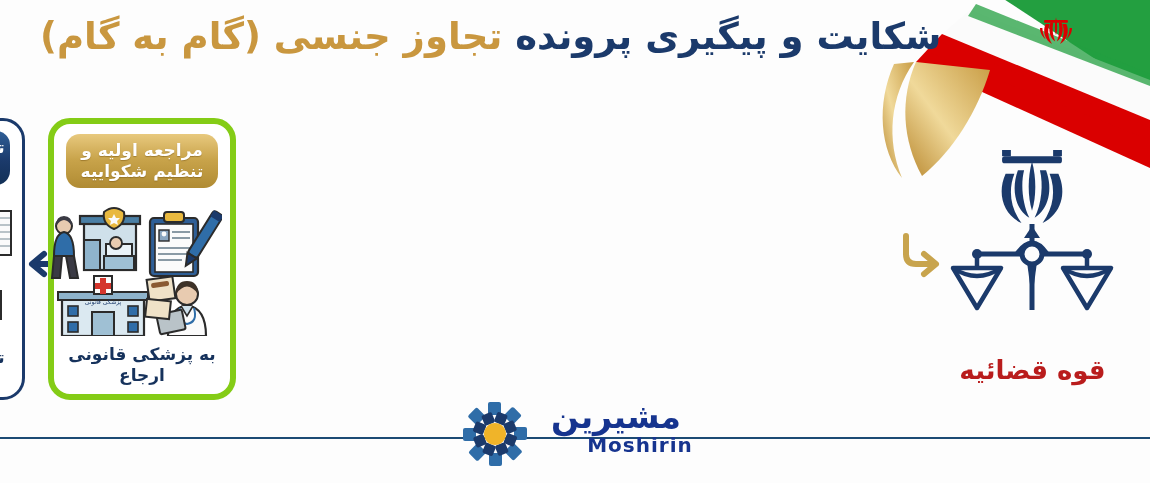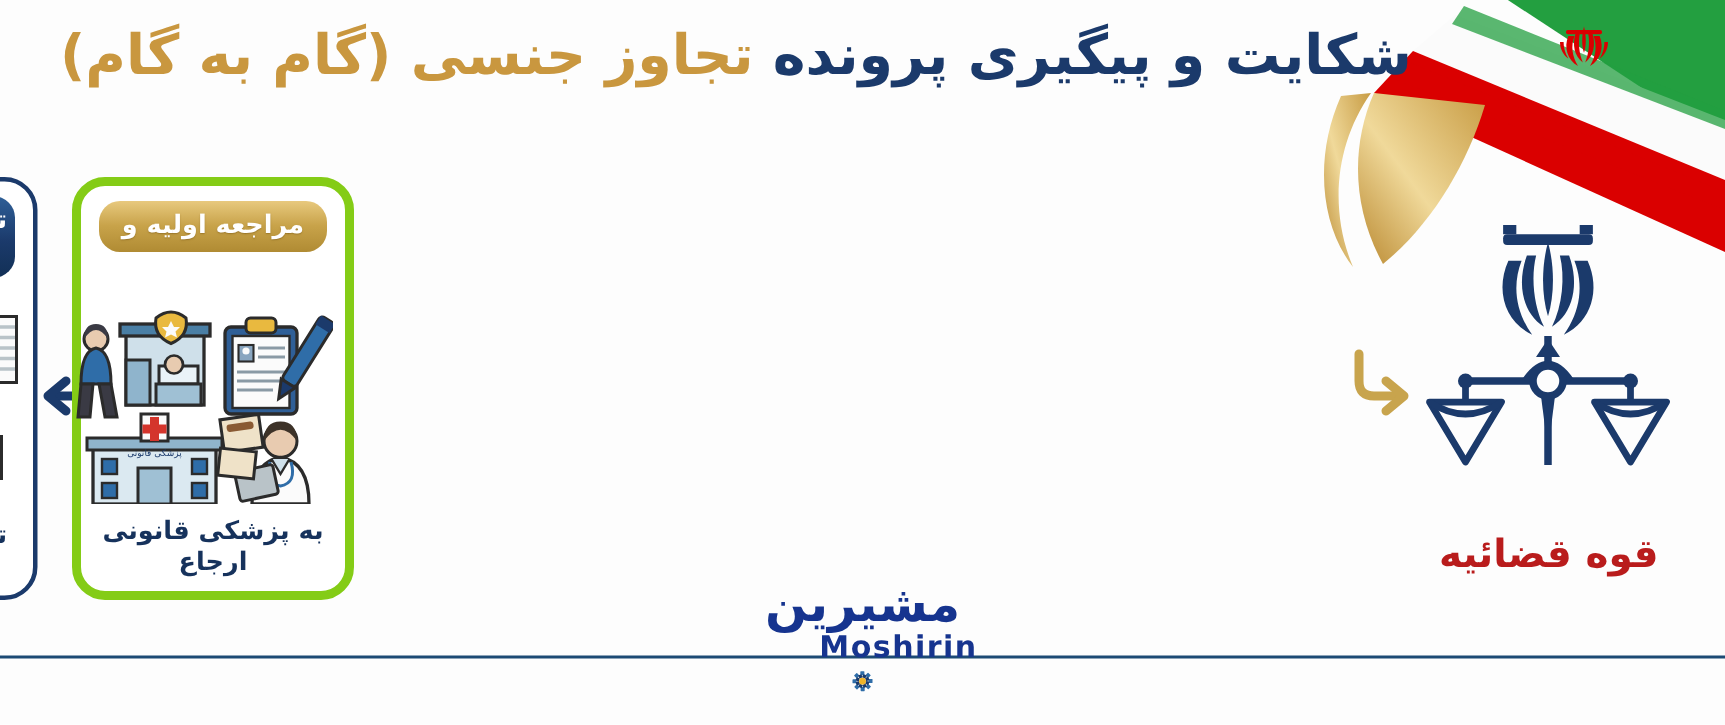--- a/index.html
+++ b/index.html
@@ -70,21 +70,21 @@
 
   
   .judiciary{position:absolute;top:150px;left:945px;width:175px;height:250px;text-align:center;}
   .judiciary-label{
     margin-top:5px;
     color:#b91c1c;font-size:26px;font-weight:bold;direction:rtl;
   }
 
   
   .rule{position:absolute;left:0;right:0;top:437px;height:2px;background:#1c4a74;}
-  .brand{position:absolute;top:386px;left:0;right:0;height:76px;display:flex;align-items:center;justify-content:center;gap:6px;flex-direction:column;}
+  .brand{position:absolute;top:400px;left:0;right:0;height:76px;display:flex;justify-content:center;gap:6px;}
   .brand-text{display:flex;flex-direction:column;align-items:center;line-height:1;}
   .brand-fa{color:#16348f;font-size:33px;font-weight:bold;letter-spacing:1px;direction:rtl;}
   .brand-en{color:#16348f;font-size:20px;font-weight:bold;letter-spacing:1px;margin-top:2px;margin-left:48px;}
 </style>
 </head>
 <body>
 
 <div class="stage">
 
   <div class="flag-corner">
@@ -217,20 +217,21 @@
     <div class="arrow" style="right:150px;top:110px;">
       <svg width="46" height="52" viewBox="0 0 46 52">
         <path d="M38,8 L38,26 Q38,36 28,36 L14,36" fill="none" stroke="#1b3a6b" stroke-width="6" stroke-linecap="round"></path>
         <path d="M20,26 L8,36 L20,46" fill="none" stroke="#1b3a6b" stroke-width="6" stroke-linecap="round" stroke-linejoin="round"></path>
       </svg>
     </div>
 
     <div class="card gold" style="right:-16px;width:188px;">
       <div class="card-head head-gold">
         <div>مراجعه اولیه و</div>
+        <div>تنظیم شکواییه</div>
       </div>
       <div class="card-art" style="top:76px;height:136px;">
         <svg width="172" height="136" viewBox="0 0 172 136">
 
           <g>
             <rect x="34" y="22" width="52" height="48" fill="#cfe0ea" stroke="#2b2b2b" stroke-width="2.2"></rect>
             <rect x="30" y="16" width="60" height="8" fill="#4a7fa5" stroke="#2b2b2b" stroke-width="2.2"></rect>
             <rect x="34" y="40" width="16" height="30" fill="#8fb4cc" stroke="#2b2b2b" stroke-width="2"></rect>
             <rect x="56" y="44" width="26" height="12" fill="#eaf3f8" stroke="#2b2b2b" stroke-width="2"></rect>
             <rect x="54" y="56" width="30" height="14" fill="#9fc0d4" stroke="#2b2b2b" stroke-width="2"></rect>

